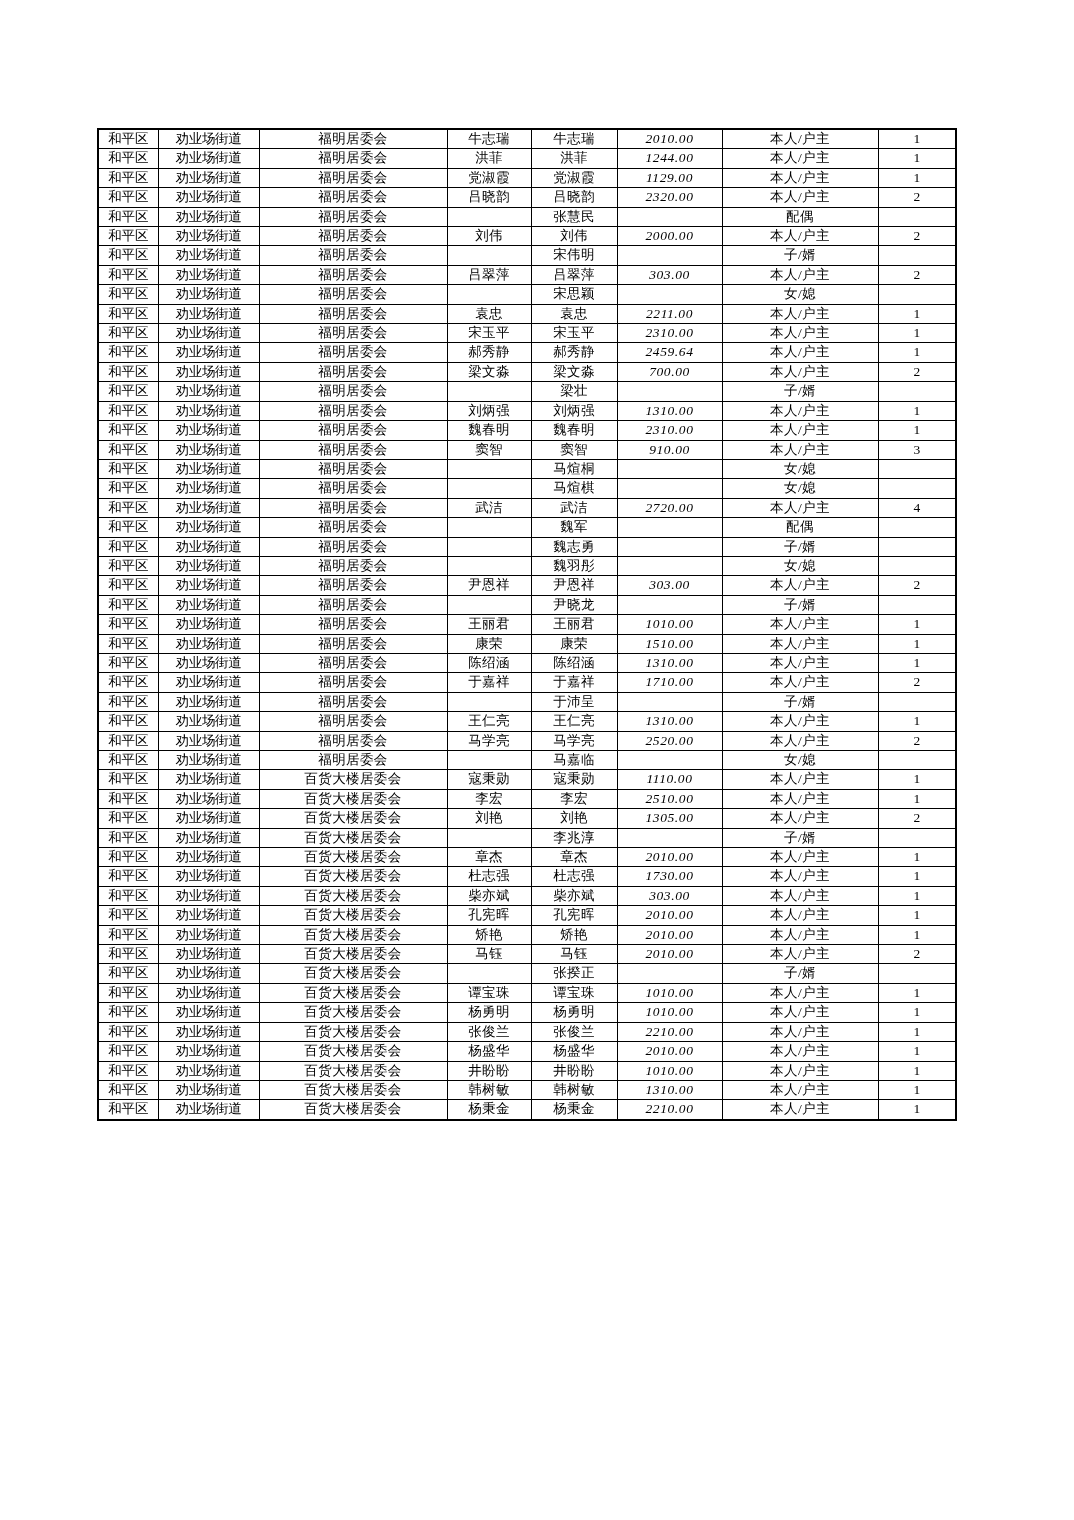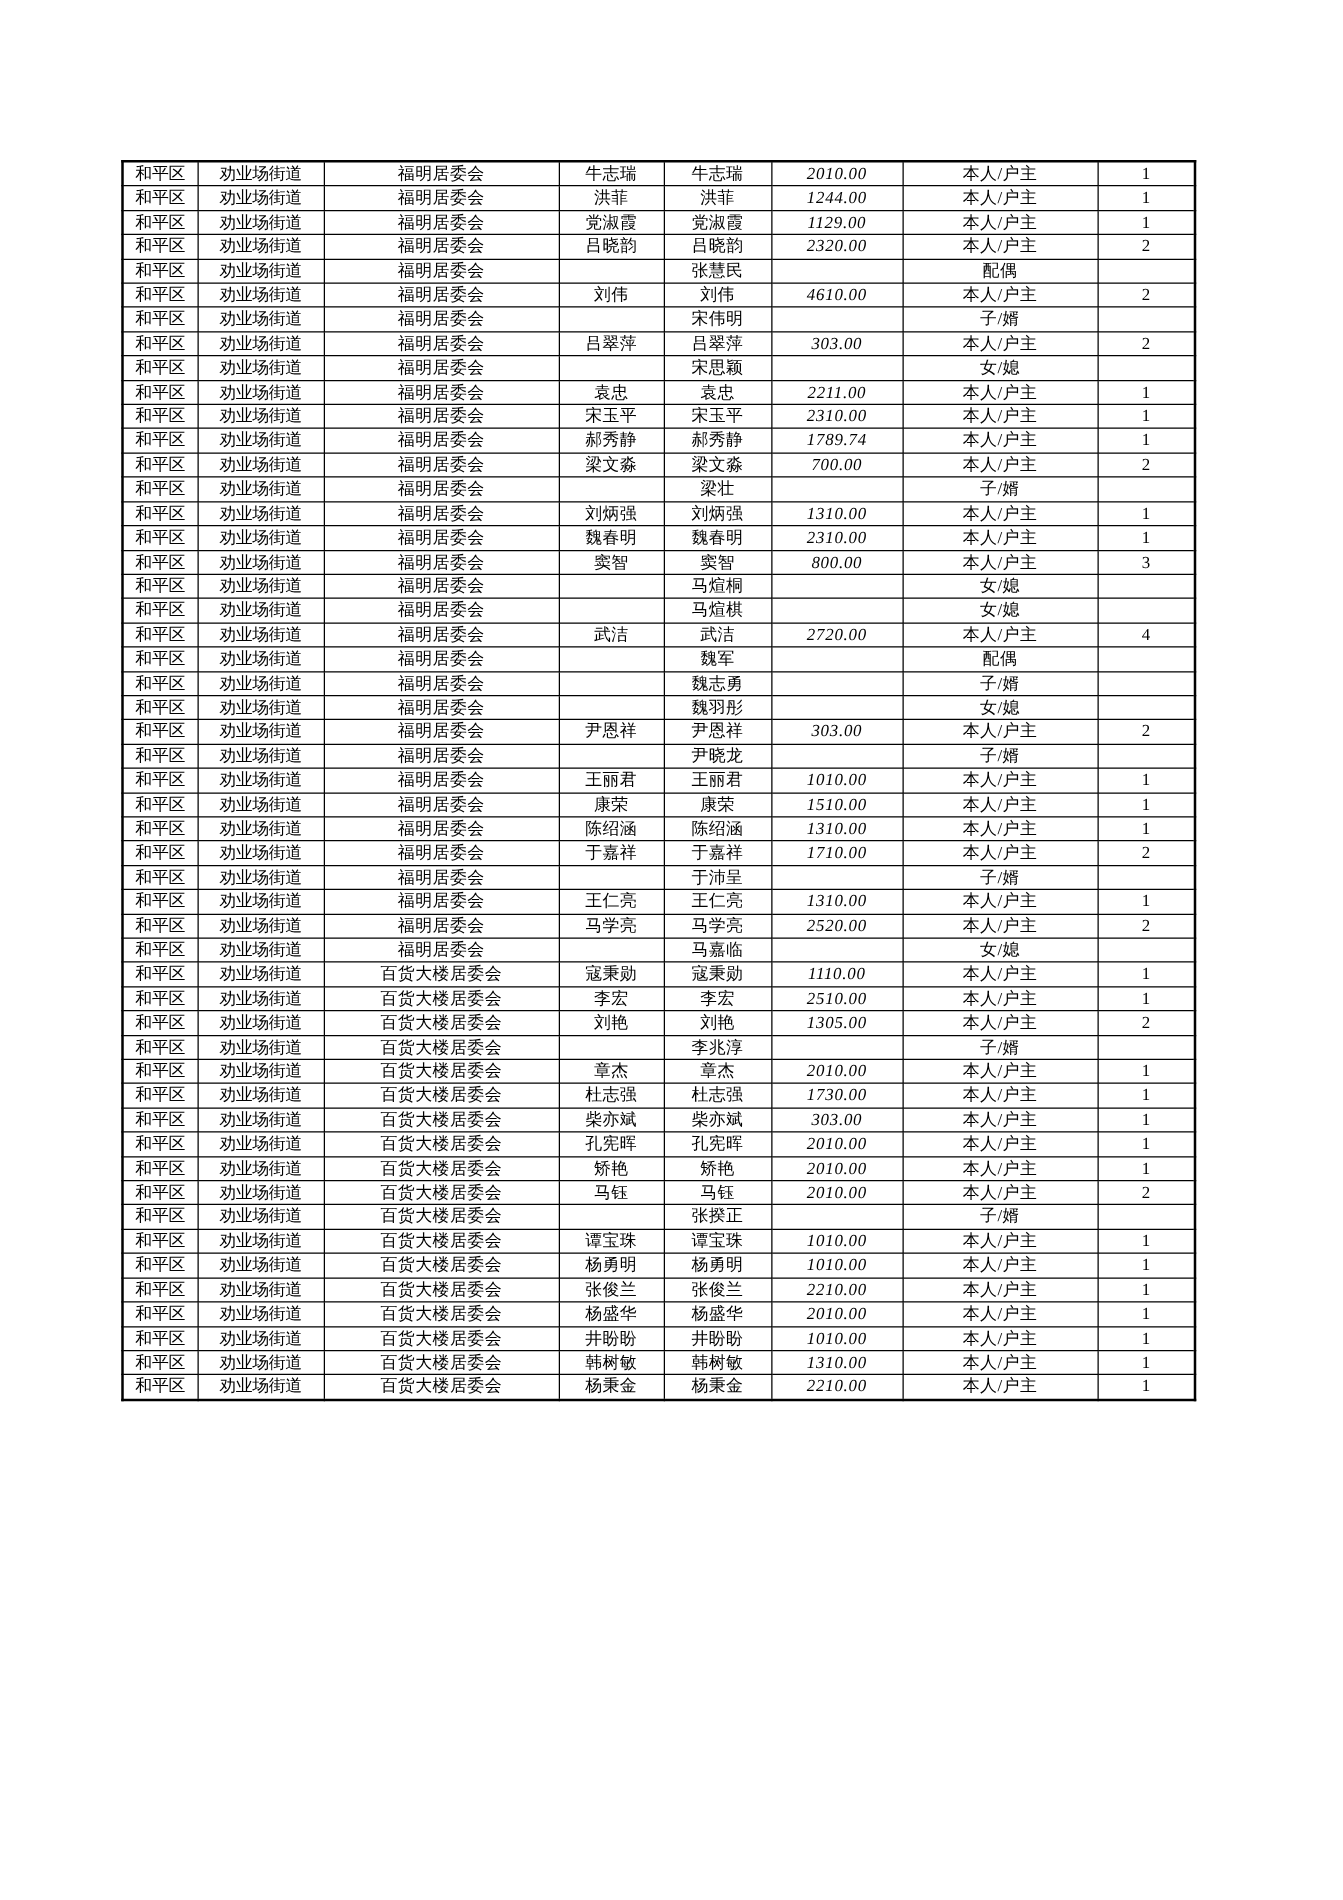--- a/index.html
+++ b/index.html
@@ -168,21 +168,21 @@
           <td class="num"></td>
           <td class="cjk c-relation">配偶</td>
           <td class="c-count"></td>
         </tr>
         <tr>
           <td class="cjk c-district">和平区</td>
           <td class="cjk c-street">劝业场街道</td>
           <td class="cjk c-committee">福明居委会</td>
           <td class="cjk c-applicant">刘伟</td>
           <td class="cjk c-member">刘伟</td>
-          <td class="num">4610.00</td>
+          <td class="num">2000.00</td>
           <td class="cjk c-relation">本人/户主</td>
           <td class="c-count">2</td>
         </tr>
         <tr>
           <td class="cjk c-district">和平区</td>
           <td class="cjk c-street">劝业场街道</td>
           <td class="cjk c-committee">福明居委会</td>
           <td class="cjk c-applicant"></td>
           <td class="cjk c-member">宋伟明</td>
           <td class="num"></td>
@@ -228,21 +228,21 @@
           <td class="num">2310.00</td>
           <td class="cjk c-relation">本人/户主</td>
           <td class="c-count">1</td>
         </tr>
         <tr>
           <td class="cjk c-district">和平区</td>
           <td class="cjk c-street">劝业场街道</td>
           <td class="cjk c-committee">福明居委会</td>
           <td class="cjk c-applicant">郝秀静</td>
           <td class="cjk c-member">郝秀静</td>
-          <td class="num">1789.74</td>
+          <td class="num">2459.64</td>
           <td class="cjk c-relation">本人/户主</td>
           <td class="c-count">1</td>
         </tr>
         <tr>
           <td class="cjk c-district">和平区</td>
           <td class="cjk c-street">劝业场街道</td>
           <td class="cjk c-committee">福明居委会</td>
           <td class="cjk c-applicant">梁文淼</td>
           <td class="cjk c-member">梁文淼</td>
           <td class="num">700.00</td>
@@ -278,21 +278,21 @@
           <td class="num">2310.00</td>
           <td class="cjk c-relation">本人/户主</td>
           <td class="c-count">1</td>
         </tr>
         <tr>
           <td class="cjk c-district">和平区</td>
           <td class="cjk c-street">劝业场街道</td>
           <td class="cjk c-committee">福明居委会</td>
           <td class="cjk c-applicant">窦智</td>
           <td class="cjk c-member">窦智</td>
-          <td class="num">800.00</td>
+          <td class="num">910.00</td>
           <td class="cjk c-relation">本人/户主</td>
           <td class="c-count">3</td>
         </tr>
         <tr>
           <td class="cjk c-district">和平区</td>
           <td class="cjk c-street">劝业场街道</td>
           <td class="cjk c-committee">福明居委会</td>
           <td class="cjk c-applicant"></td>
           <td class="cjk c-member">马煊桐</td>
           <td class="num"></td>

